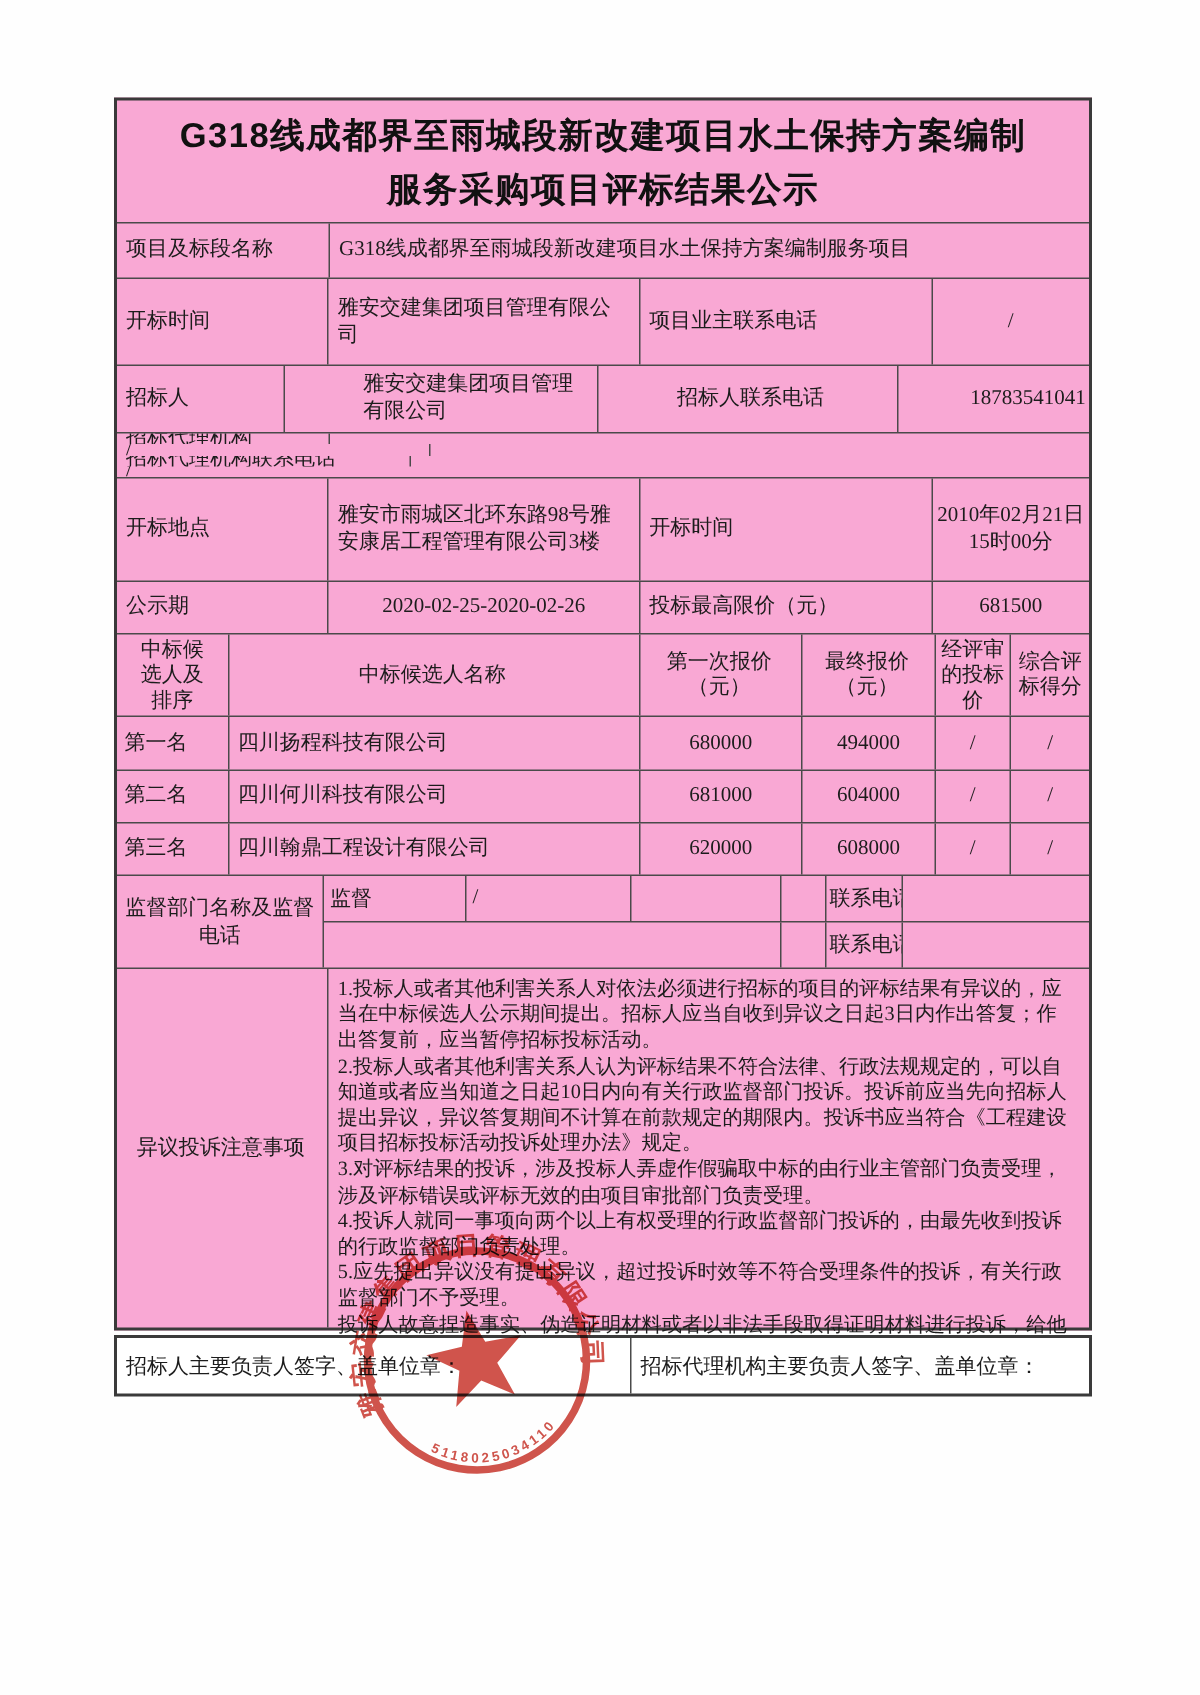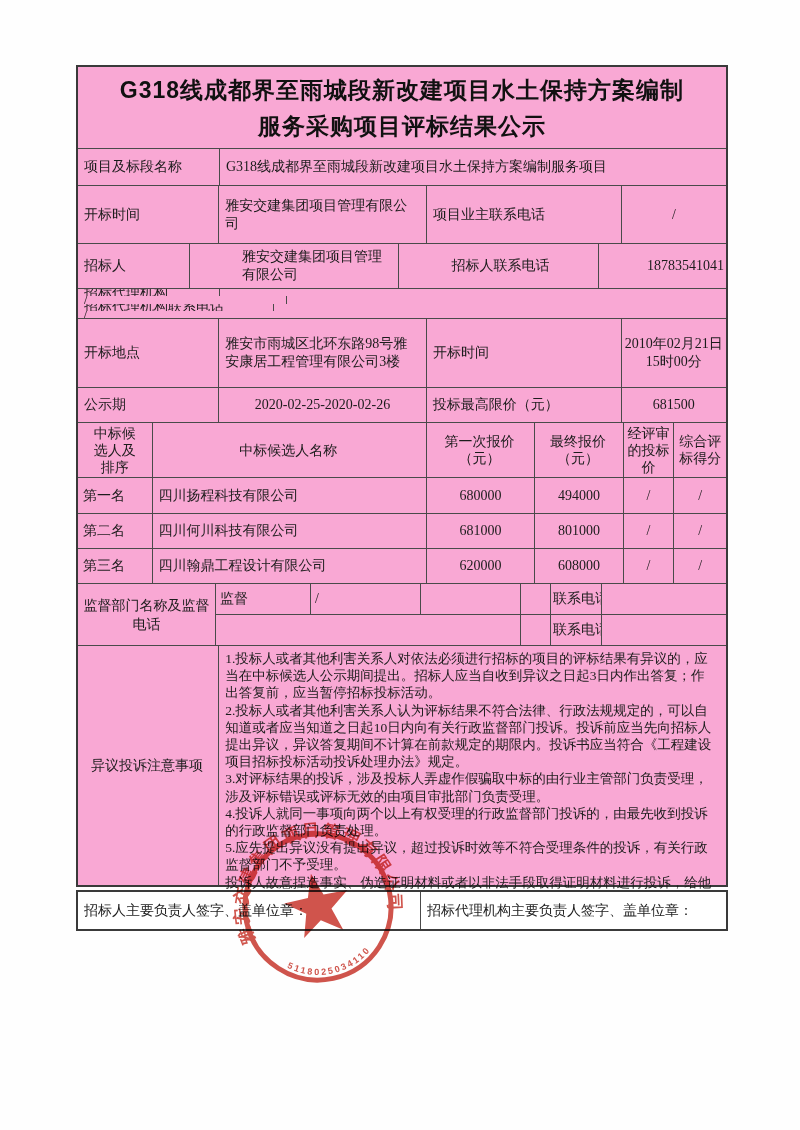--- a/index.html
+++ b/index.html
@@ -138,21 +138,21 @@
     <div class="cell cw-p1 center">680000</div>
     <div class="cell cw-p2 center">494000</div>
     <div class="cell cw-p3 center">/</div>
     <div class="cell cw-p4 center">/</div>
   </div>
 
   <div class="row h-r9">
     <div class="cell cw-rank">第二名</div>
     <div class="cell cw-name">四川何川科技有限公司</div>
     <div class="cell cw-p1 center">681000</div>
-    <div class="cell cw-p2 center">801000</div>
+    <div class="cell cw-p2 center">604000</div>
     <div class="cell cw-p3 center">/</div>
     <div class="cell cw-p4 center">/</div>
   </div>
 
   <div class="row h-r10">
     <div class="cell cw-rank">第三名</div>
     <div class="cell cw-name">四川翰鼎工程设计有限公司</div>
     <div class="cell cw-p1 center">620000</div>
     <div class="cell cw-p2 center">608000</div>
     <div class="cell cw-p3 center">/</div>

